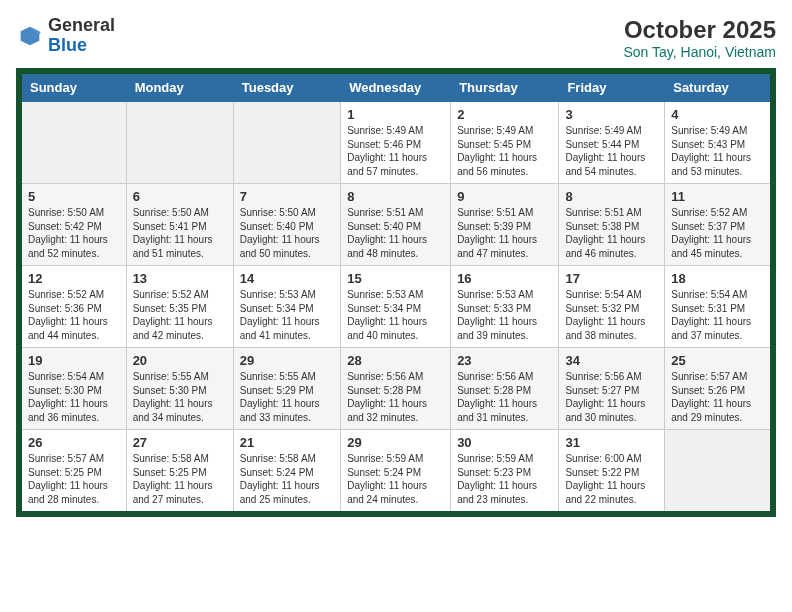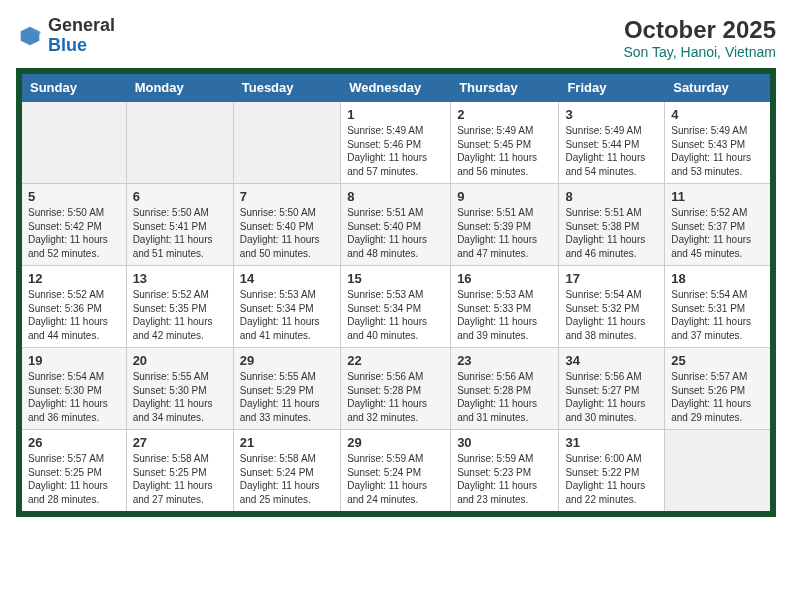--- a/index.html
+++ b/index.html
@@ -259,21 +259,21 @@
 Sunset: 5:30 PM
 Daylight: 11 hours and 34 minutes.</div>
         </td>
         <td>
           <span class="day-num">29</span>
           <div class="cell-info" style="white-space: pre-line;">Sunrise: 5:55 AM
 Sunset: 5:29 PM
 Daylight: 11 hours and 33 minutes.</div>
         </td>
         <td>
-          <span class="day-num">22</span>
+          <span class="day-num">28</span>
           <div class="cell-info" style="white-space: pre-line;">Sunrise: 5:56 AM
 Sunset: 5:28 PM
 Daylight: 11 hours and 32 minutes.</div>
         </td>
         <td>
           <span class="day-num">23</span>
           <div class="cell-info" style="white-space: pre-line;">Sunrise: 5:56 AM
 Sunset: 5:28 PM
 Daylight: 11 hours and 31 minutes.</div>
         </td>

